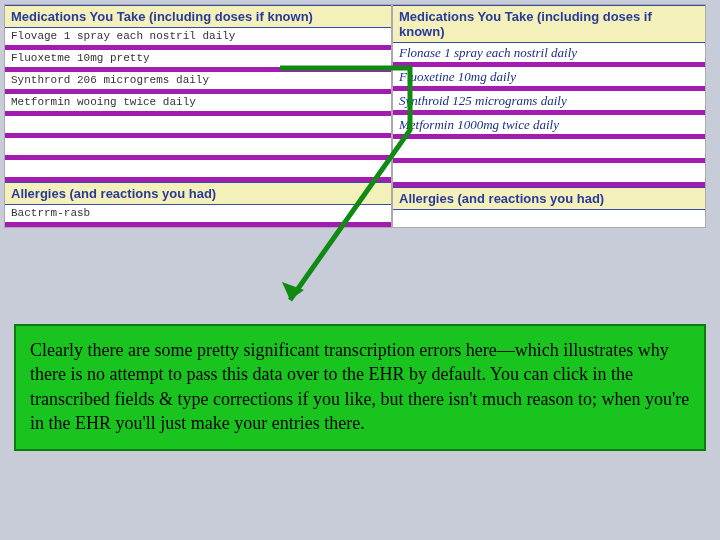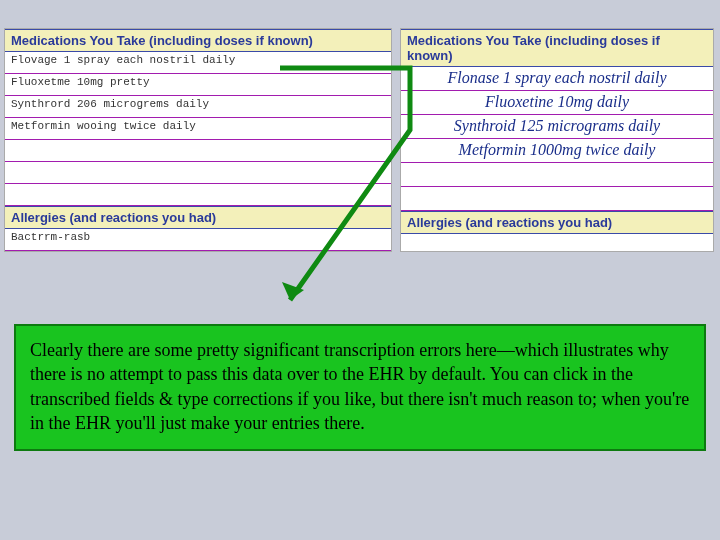--- a/index.html
+++ b/index.html
@@ -6,55 +6,52 @@
   body {
     width: 720px;
     height: 540px;
     background: #c8ccd8;
     font-family: Arial, sans-serif;
     position: relative;
     overflow: hidden;
   }
   .top-row {
     display: flex;
-    gap: 8px;
     padding: 4px 4px 0 4px;
-    margin-top: 24px;
   }
   .form-panel {
     background: #fff;
     border: 1px solid #aaa;
   }
   .left-panel { width: 388px; }
   .right-panel { width: 314px; }
   .section-header {
     background: #f3f0ba;
     border-top: 1px solid #3a4aa8;
     border-bottom: 1px solid #3a4aa8;
     padding: 3px 6px;
     font-weight: bold;
     color: #2a3a9a;
     font-size: 13px;
   }
   .row {
     height: 22px;
-    border-bottom: 1px solid #a21caf;
+    border-bottom: 5px solid #a21caf;
     padding: 2px 6px 0 6px;
     font-size: 11px;
     white-space: nowrap;
     overflow: hidden;
   }
   .row.tall { height: 24px; }
   .typed { font-family: "Courier New", monospace; font-size: 11px; color: #333; }
   .hand {
     font-family: "Comic Sans MS", "Segoe Script", cursive;
-    font-size: 16px;
+    font-size: 13px;
     color: #1a2e8a;
     font-style: italic;
-    text-align: center;
   }
   .arrow {
     position: absolute;
     pointer-events: none;
   }
   .callout {
     position: absolute;
     left: 14px;
     top: 324px;
     width: 692px;

